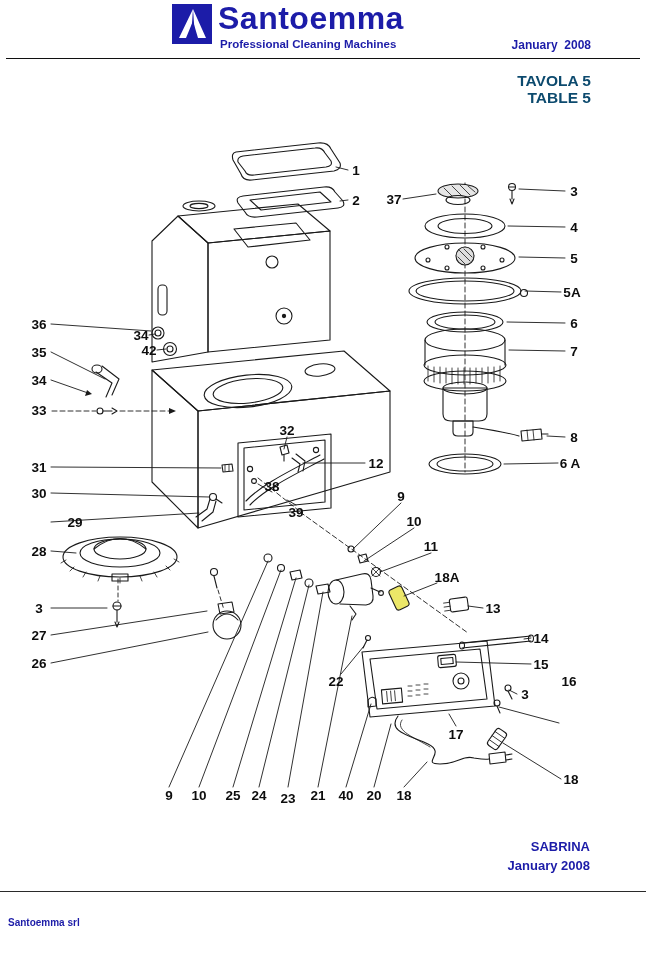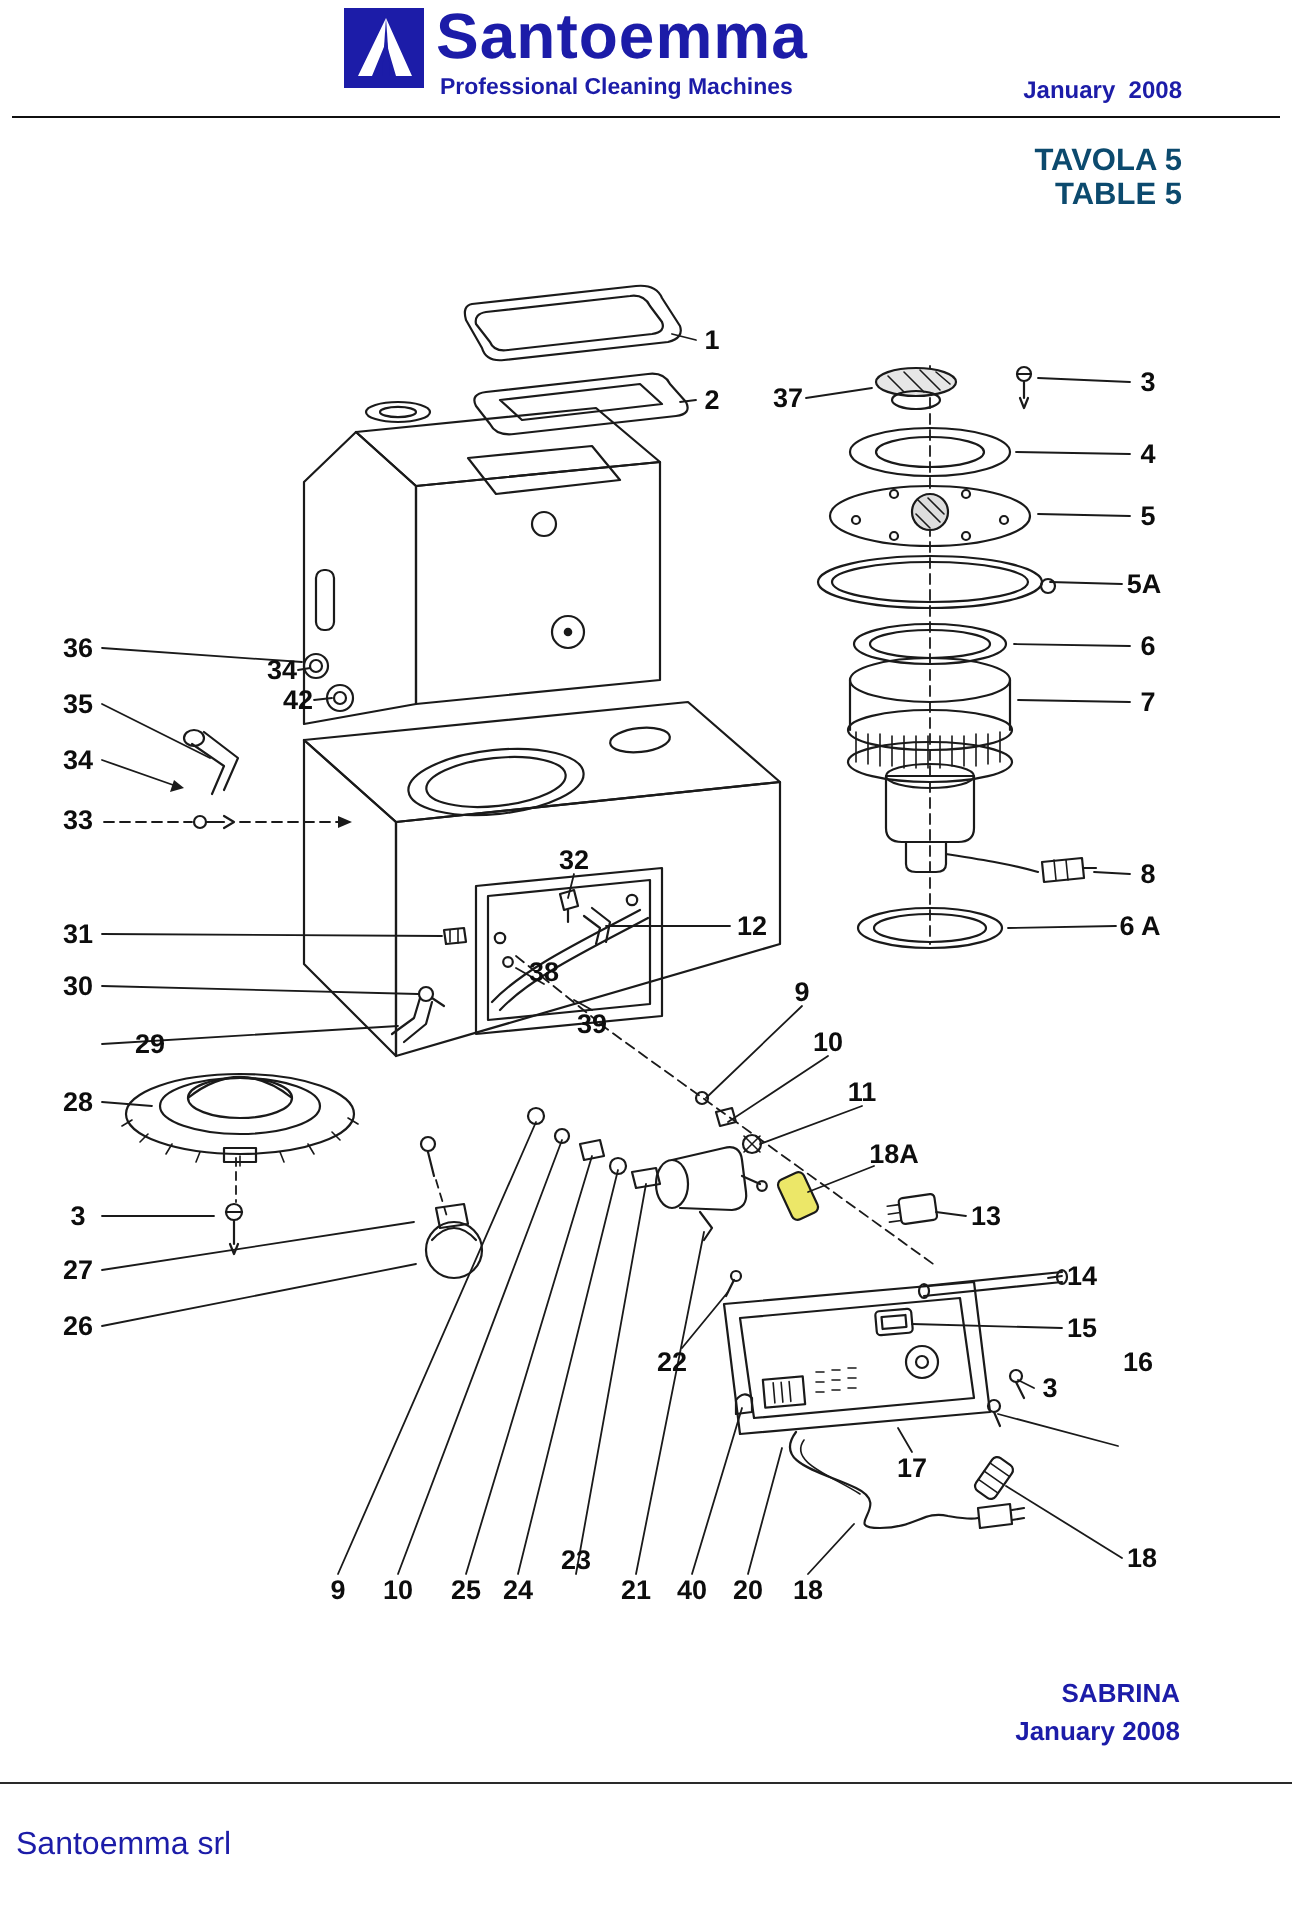--- a/index.html
+++ b/index.html
@@ -22,21 +22,21 @@
   .labels-layer{position:absolute;left:0;top:0;width:646px;height:953px;z-index:2;pointer-events:none;}
   .part-label{position:absolute;transform:translate(-50%,-50%);font-size:13.5px;font-weight:bold;
               color:#0d0d0d;white-space:nowrap;}
   
   .model-block{position:absolute;top:837px;right:56px;z-index:3;text-align:right;font-weight:bold;
                font-size:13px;line-height:19px;color:var(--brand-blue);}
   
   .rule-bottom{position:absolute;left:0;right:0;top:891px;border-top:1.4px solid #2a2a2a;z-index:3;}
   .footer{position:absolute;left:8px;top:894px;z-index:3;color:var(--brand-blue);
           font-size:9.5px;line-height:11.5px;white-space:pre;}
-  .footer .company{font-size:16px;font-weight:normal;}
+  .footer .company{font-size:10px;font-weight:bold;}
 </style>
 </head>
 <body>
 
 <div class="page">
 
   <div class="logo">
     <svg width="40" height="40" viewBox="0 0 40 40">
       <rect x="0" y="0" width="40" height="40" fill="#1c1ca8"></rect>
       <path d="M7,34 L21,5 L34,34 L26,34 L21,17 L14,34 Z" fill="#ffffff"></path>
@@ -384,21 +384,21 @@
       <div class="part-label" style="left: 39px; top: 663px;">26</div>
       <div class="part-label" style="left: 336px; top: 681px;">22</div>
       <div class="part-label" style="left: 525px; top: 694px;">3</div>
       <div class="part-label" style="left: 569px; top: 681px;">16</div>
       <div class="part-label" style="left: 456px; top: 734px;">17</div>
       <div class="part-label" style="left: 571px; top: 779px;">18</div>
       <div class="part-label" style="left: 169px; top: 795px;">9</div>
       <div class="part-label" style="left: 199px; top: 795px;">10</div>
       <div class="part-label" style="left: 233px; top: 795px;">25</div>
       <div class="part-label" style="left: 259px; top: 795px;">24</div>
-      <div class="part-label" style="left: 288px; top: 780px;">23</div>
+      <div class="part-label" style="left: 288px; top: 798px;">23</div>
       <div class="part-label" style="left: 318px; top: 795px;">21</div>
       <div class="part-label" style="left: 346px; top: 795px;">40</div>
       <div class="part-label" style="left: 374px; top: 795px;">20</div>
       <div class="part-label" style="left: 404px; top: 795px;">18</div>
     </div>
 
   <div class="model-block">
     <div>SABRINA</div>
     <div>January 2008</div>
   </div>

